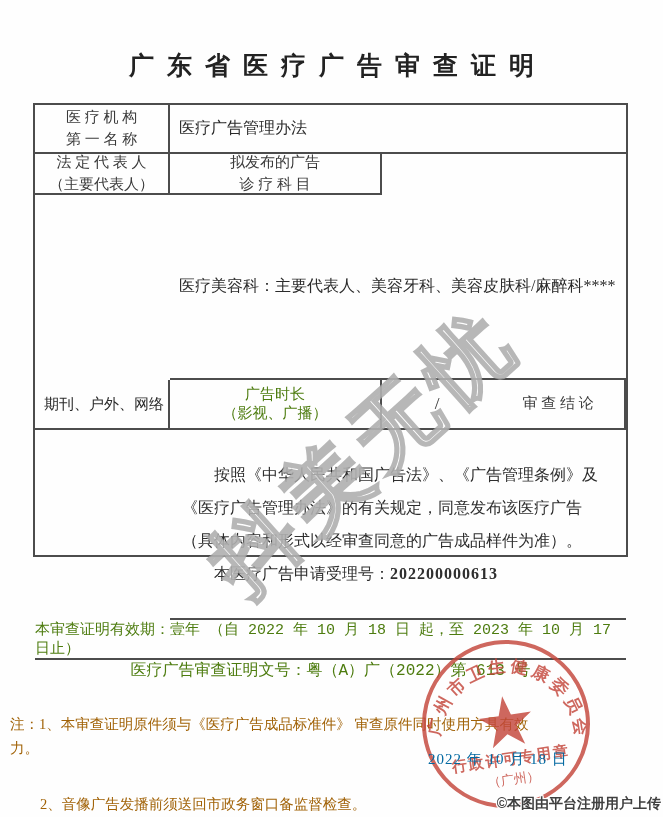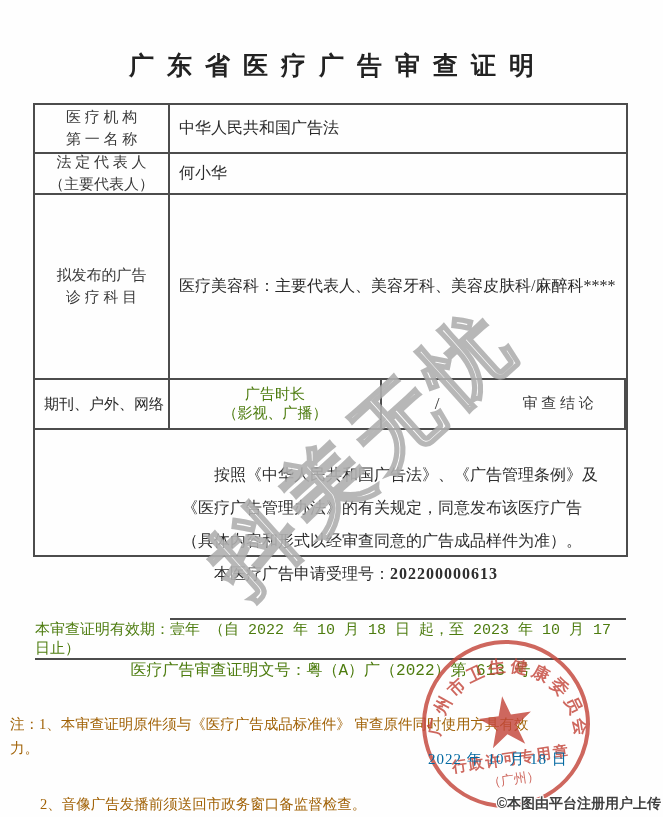--- a/index.html
+++ b/index.html
@@ -63,29 +63,26 @@
 
 <div class="page-title">广东省医疗广告审查证明</div>
 
 <div class="cert-table">
 
   <div class="cell label-cell b-r b-b">
     <span>医 疗 机 构</span>
     <span>第 一 名 称</span>
   </div>
   <div class="cell value-cell span3 b-b">
-    <span>中华人民共和国广告法</span>
+    <span>医疗广告管理办法</span>
   </div>
 
   <div class="cell label-cell b-r b-b">
     <span>法 定 代 表 人</span>
     <span>（主要代表人）</span>
-  </div>
-  <div class="cell value-cell span3 b-b">
-    <span>何小华</span>
   </div>
 
   <div class="cell label-cell b-r b-b">
     <span>拟发布的广告</span>
     <span>诊 疗 科 目</span>
   </div>
   <div class="cell value-cell span3 b-b">
     <span>医疗美容科：主要代表人、美容牙科、美容皮肤科/麻醉科****</span>
   </div>
 

